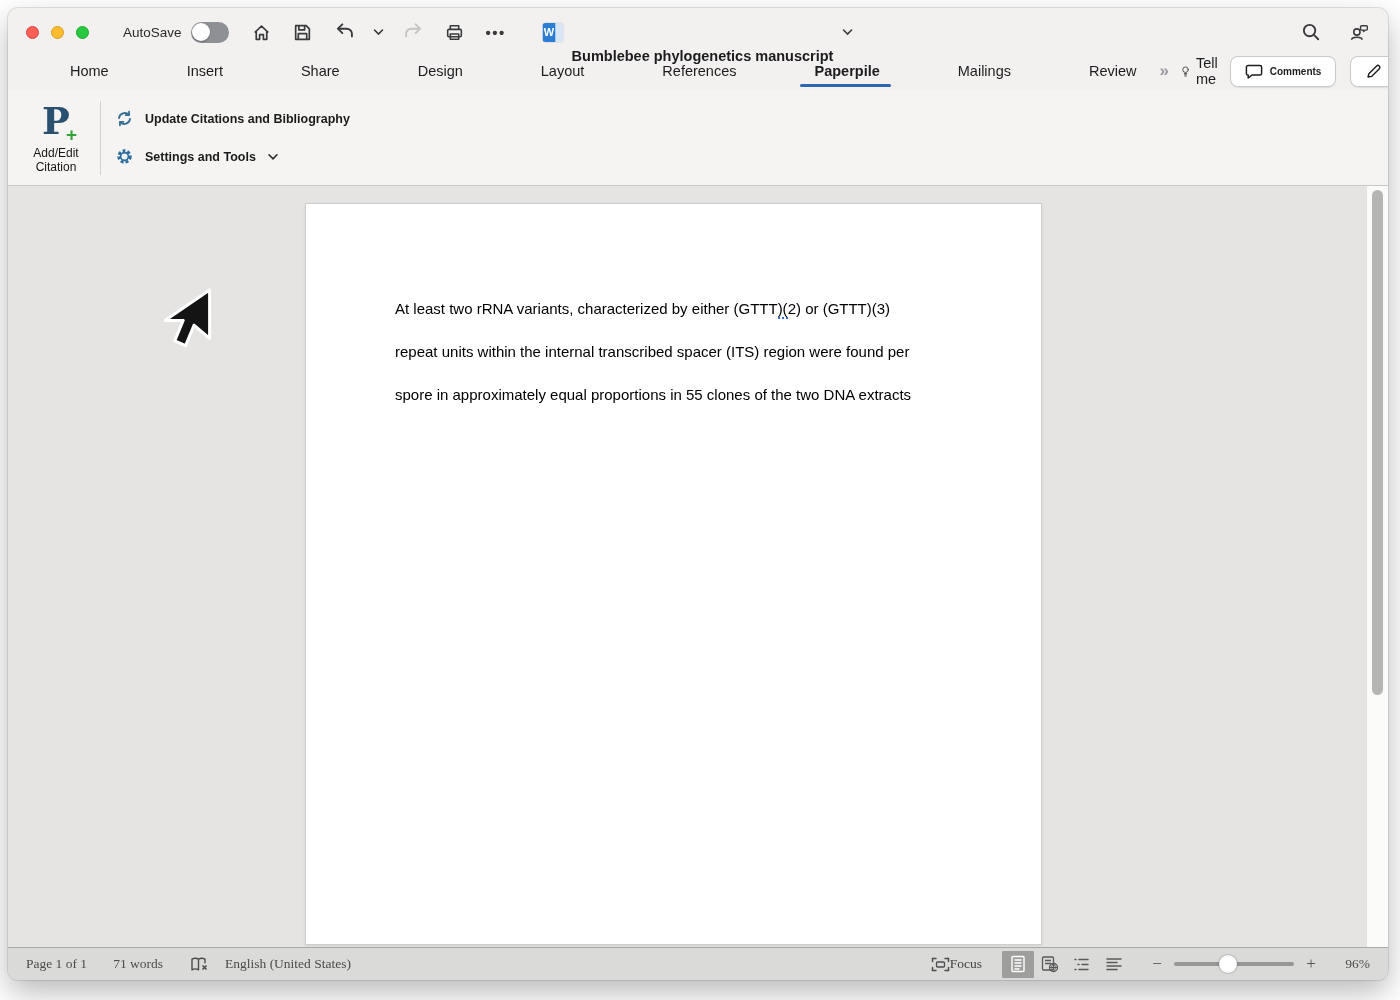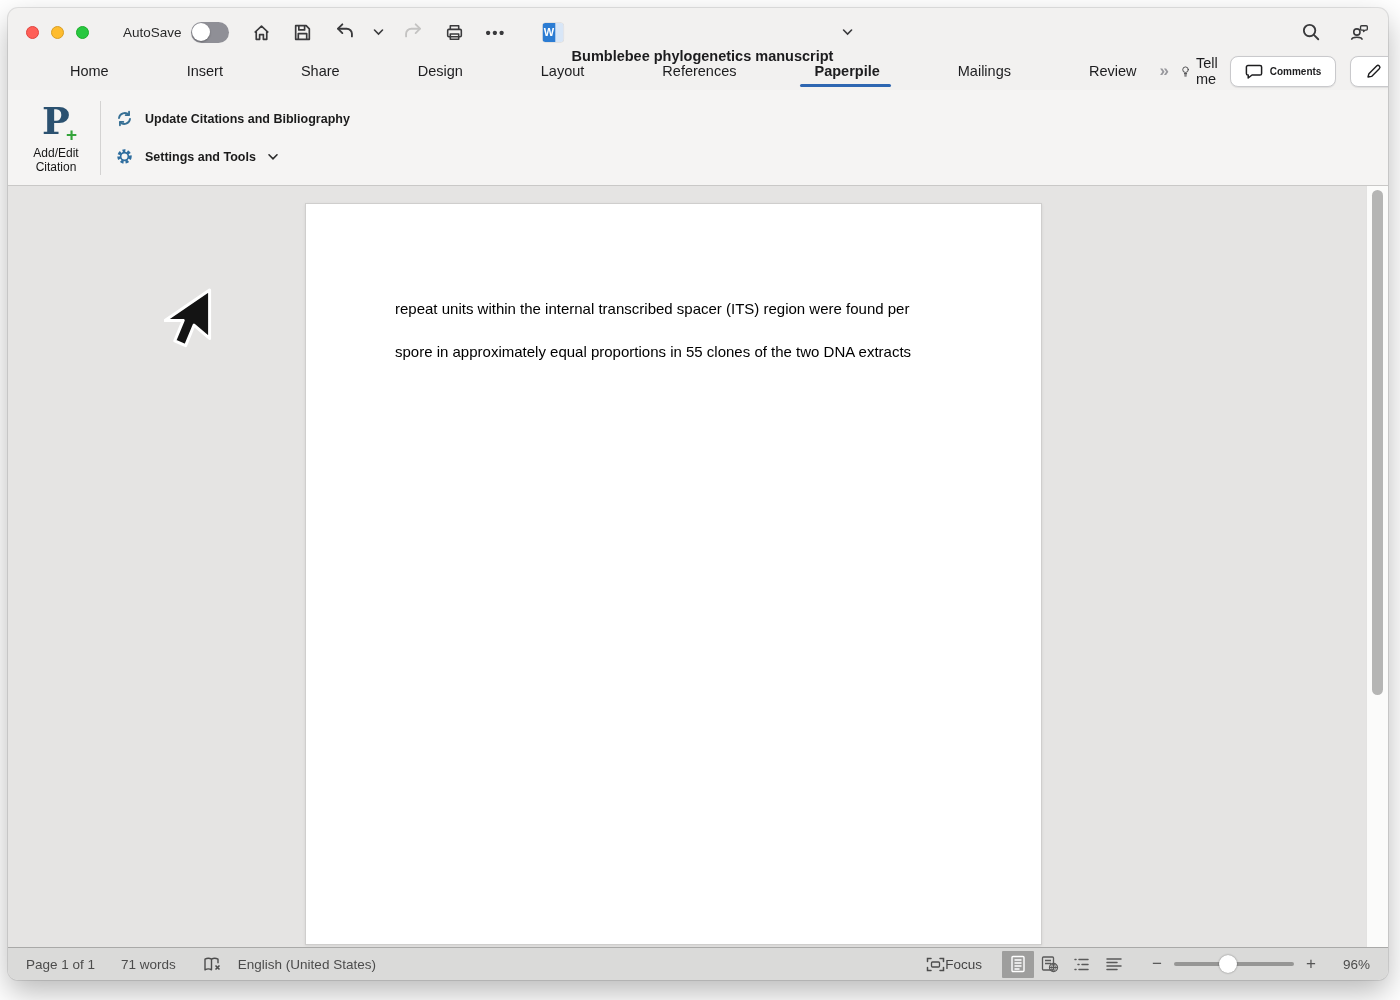--- a/index.html
+++ b/index.html
@@ -63,21 +63,21 @@
   .doc-text { position:absolute; left:89px; top:83px; right:40px; font-size:15px; line-height:43px; color:#000; }
   .doc-line { height:43px; white-space:nowrap; }
   .grammar-mark { border-bottom:2.5px dotted #2f6fe0; }
   .caret { display:inline-block; width:1.5px; height:18px; background:#000; margin-left:3px; vertical-align:-3px; }
   .mouse-cursor { position:absolute; left:156px; top:102px; }
 
   .scroll-strip { position:absolute; top:0; bottom:0; right:0; width:22px; background:#fbfbfa; border-left:1px solid #e3e2e1; }
   .scroll-thumb { position:absolute; left:5px; top:4px; width:11px; height:505px; border-radius:6px; background:#b5b5b4; }
 
   
-  .statusbar { height:33px; flex:none; background:#dadad9; border-top:1px solid #a9a9a8; display:flex; align-items:center; padding:0 18px; font-size:13.5px; color:#4c4c4c; }
+  .statusbar { height:33px; flex:none; background:#dadad9; border-top:1px solid #a9a9a8; display:flex; align-items:center; padding:0 18px; font-size:13.5px; color:#4c4c4c;font-family:Liberation Serif, serif; }
   .sb-item { margin-right:26px; white-space:nowrap; }
   .sb-icon { display:flex; align-items:center; margin-right:16px; }
   .sb-right { margin-left:auto; display:flex; align-items:center; }
   .focus-btn { display:flex; align-items:center; margin-right:20px; color:#444; }
   .view-group { display:flex; align-items:center; margin-right:20px; }
   .view-btn { width:32px; height:27px; display:flex; align-items:center; justify-content:center; }
   .view-btn.selected { background:#9e9e9d; border-radius:1px; }
   .zoom-ctrl { display:flex; align-items:center; gap:10px; }
   .zoom-sign { font-size:17px; color:#555; width:14px; text-align:center; }
   .zoom-track { position:relative; width:120px; height:4px; border-radius:2px; background:#969695; }
@@ -252,20 +252,21 @@
         <svg width="12" height="8" viewBox="0 0 12 8" fill="none" stroke="#2b2b2b" stroke-width="1.6" stroke-linecap="round">
             <path d="M2 1.8 L6 5.8 L10 1.8"></path>
           </svg>
       </div>
     </div>
   </div>
 
   <div class="canvas">
     <div class="page">
       <div class="doc-text">
+        <div class="doc-line"><span>At least two rRNA variants, characterized by either (GTTT</span><span class="grammar-mark">)(</span><span>2) or (GTTT)(3)</span></div>
         <div class="doc-line"><span>repeat units within the internal transcribed spacer (ITS) region were found per</span></div>
         <div class="doc-line"><span>spore in approximately equal proportions in 55 clones of the two DNA extracts</span></div>
       </div>
     </div>
 
     <svg class="mouse-cursor" width="48" height="62" viewBox="0 0 48 62">
       <polygon points="45.6,2 45.6,50.4 30,37.2 21.6,57.6 10.8,52.8 19.2,32.4 1,32.4" fill="#141414" stroke="#fff" stroke-width="3" stroke-linejoin="round"></polygon>
     </svg>
 
     <div class="scroll-strip">

